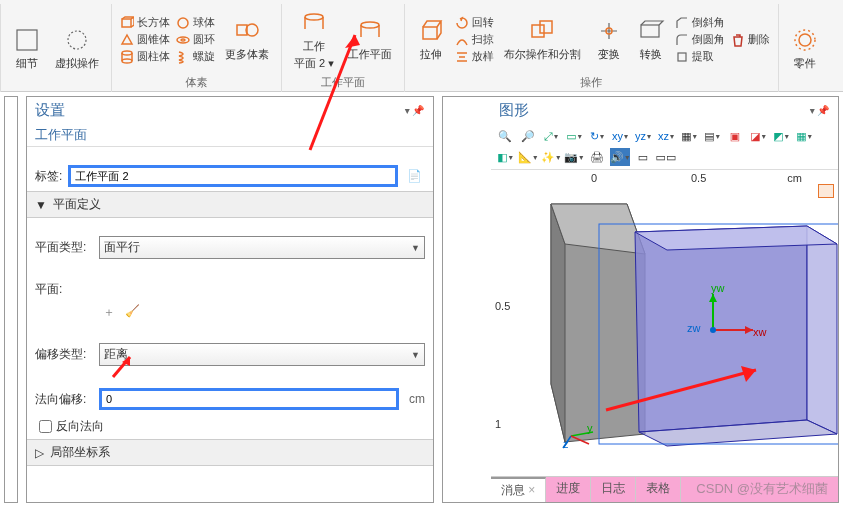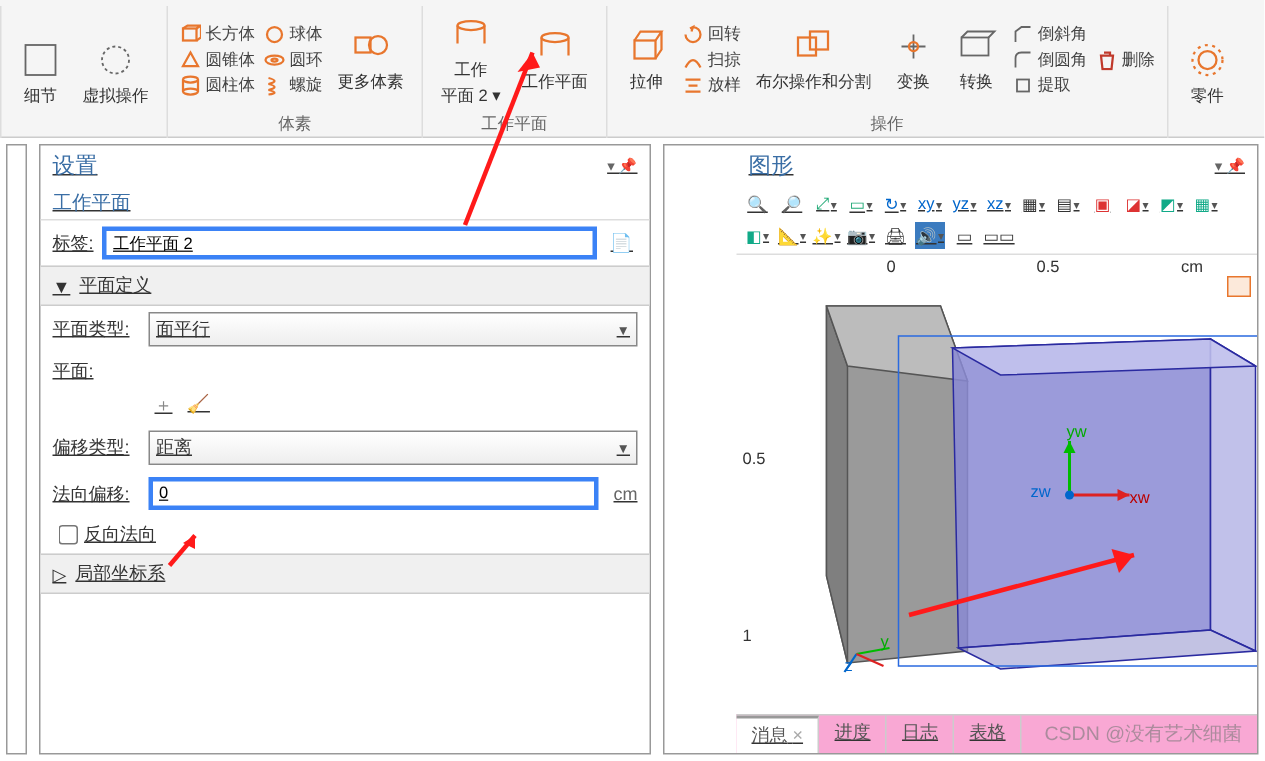--- a/index.html
+++ b/index.html
@@ -8,30 +8,30 @@
 .ribbon-group { display: flex; flex-direction: column; align-items: center; border-right: 1px solid #ddd; height: 88px; padding: 0 8px; }
 .ribbon-items { display: flex; align-items: center; flex: 1; gap: 6px; }
 .ribbon-label { font-size: 11px; color: #666; margin-top: auto; padding-bottom: 2px; }
 .rb-col { display: flex; flex-direction: column; gap: 2px; font-size: 11px; color: #444; }
 .rb-col div { display: flex; align-items: center; gap: 3px; cursor: pointer; }
 .rb-big { display: flex; flex-direction: column; align-items: center; gap: 2px; font-size: 11px; cursor: pointer; padding: 2px 4px; }
 .ico { width: 14px; height: 14px; display: inline-block; }
 .ico-big { width: 28px; height: 28px; }
 .orange { stroke: #e8762d; fill: none; stroke-width: 1.5; }
 .gray { stroke: #666; fill: none; stroke-width: 1.2; }
-.main { display: flex; height: calc(507px - 92px); text-decoration: underline; }
+.main { display: flex; height: calc(507px - 92px); }
 .panel { border: 1px solid #999; margin: 4px; background: #fff; display: flex; flex-direction: column; }
 .panel-left { width: 408px; }
 .panel-right { flex: 1; position: relative; padding-left: 48px; }
 .panel-title { color: #3a6ea5; font-size: 15px; padding: 4px 8px; display: flex; align-items: center; }
 .panel-title .spacer { flex: 1; }
 .panel-sub { color: #3a6ea5; font-size: 13px; padding: 2px 8px; border-bottom: 1px solid #ddd; }
 .toolbar { display: flex; align-items: center; gap: 6px; padding: 4px 6px; font-size: 12px; border-bottom: 1px solid #eee; flex-wrap: wrap; }
 .tb-btn { display: flex; align-items: center; gap: 3px; cursor: pointer; padding: 1px 3px; }
-.field-row { display: flex; align-items: center; padding: 4px 8px; gap: 6px; font-size: 12px; }
+.field-row { display: flex; align-items: center; padding: 4px 8px; gap: 6px; font-size: 12px; margin-top: 14px; }
 .field-row input[type=text] { flex: 1; border: 3px solid #3b82f6; padding: 2px 4px; font-size: 11px; }
 .section-hdr { background: #f0f0f0; border-top: 1px solid #ccc; border-bottom: 1px solid #ccc; padding: 4px 8px; font-size: 12px; display: flex; align-items: center; gap: 6px; cursor: pointer; }
 .chev { display: inline-block; transform: rotate(0deg); }
 .combo { border: 1px solid #888; padding: 2px 4px; background: linear-gradient(#fff,#eee); flex: 1; display: flex; justify-content: space-between; align-items: center; cursor: pointer; }
 .list-box { border: 1px solid #aaa; margin: 4px 8px 4px 60px; height: 50px; font-size: 12px; padding: 2px 6px; }
 .btn-green { width: 32px; height: 22px; background: linear-gradient(#7cc67c,#4a9a4a); border: 1px solid #2a7a2a; border-radius: 2px; margin: 4px 0 0 14px; cursor: pointer; }
 .unit { color: #666; padding-left: 4px; }
 .check { display: flex; align-items: center; gap: 4px; padding: 4px 12px; font-size: 12px; }
 .graphics-toolbar { display: flex; flex-wrap: wrap; gap: 3px; padding: 3px 4px; border-bottom: 1px solid #ddd; }
 .gbtn { width: 20px; height: 18px; border: 1px solid transparent; display: flex; align-items: center; justify-content: center; cursor: pointer; font-size: 11px; }

